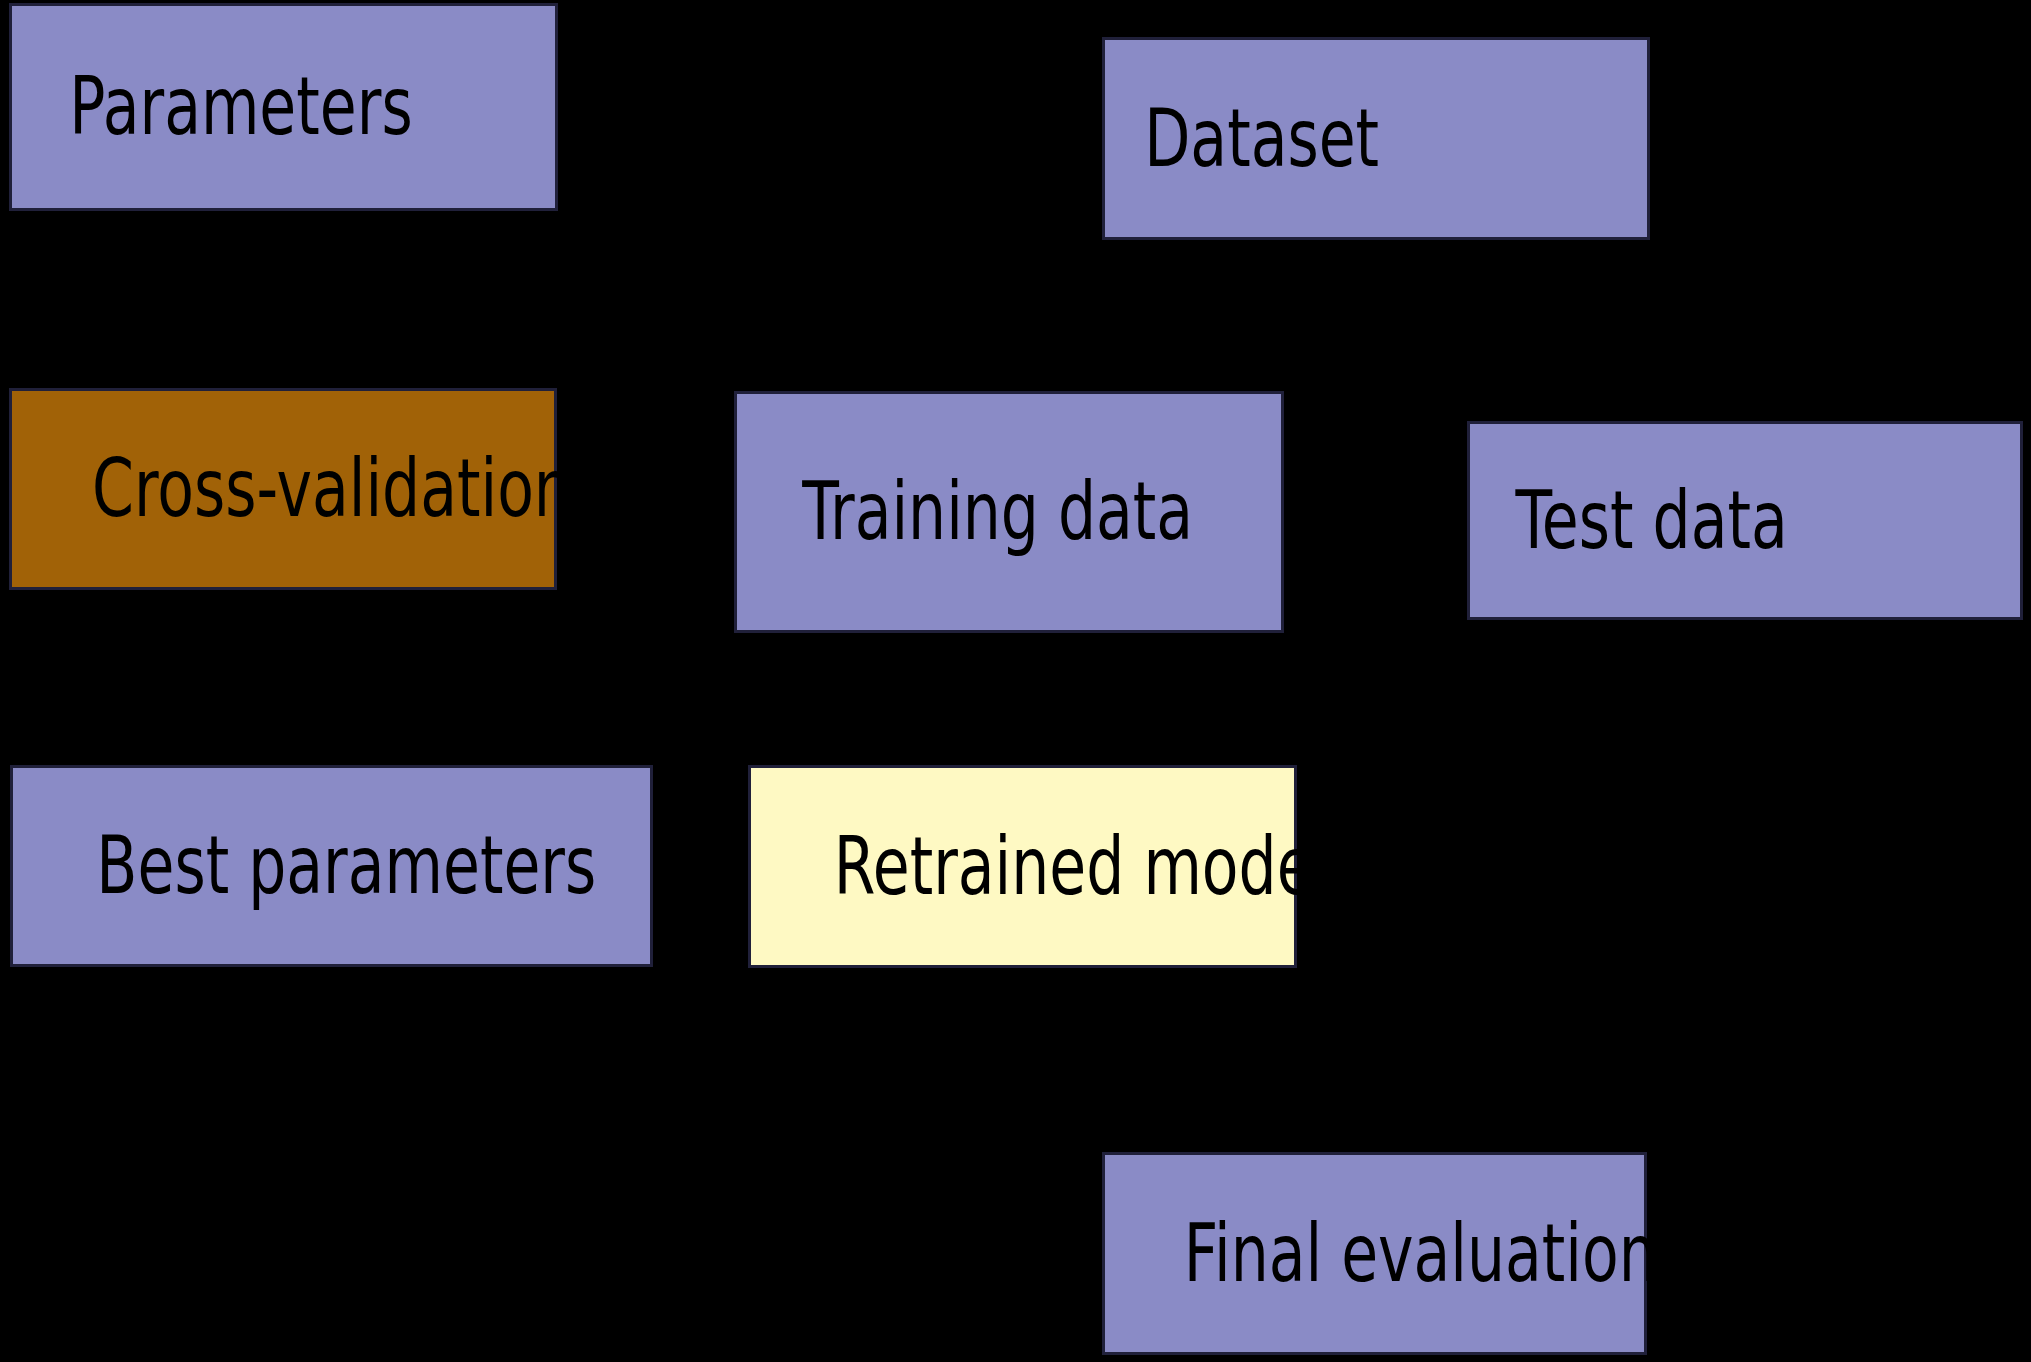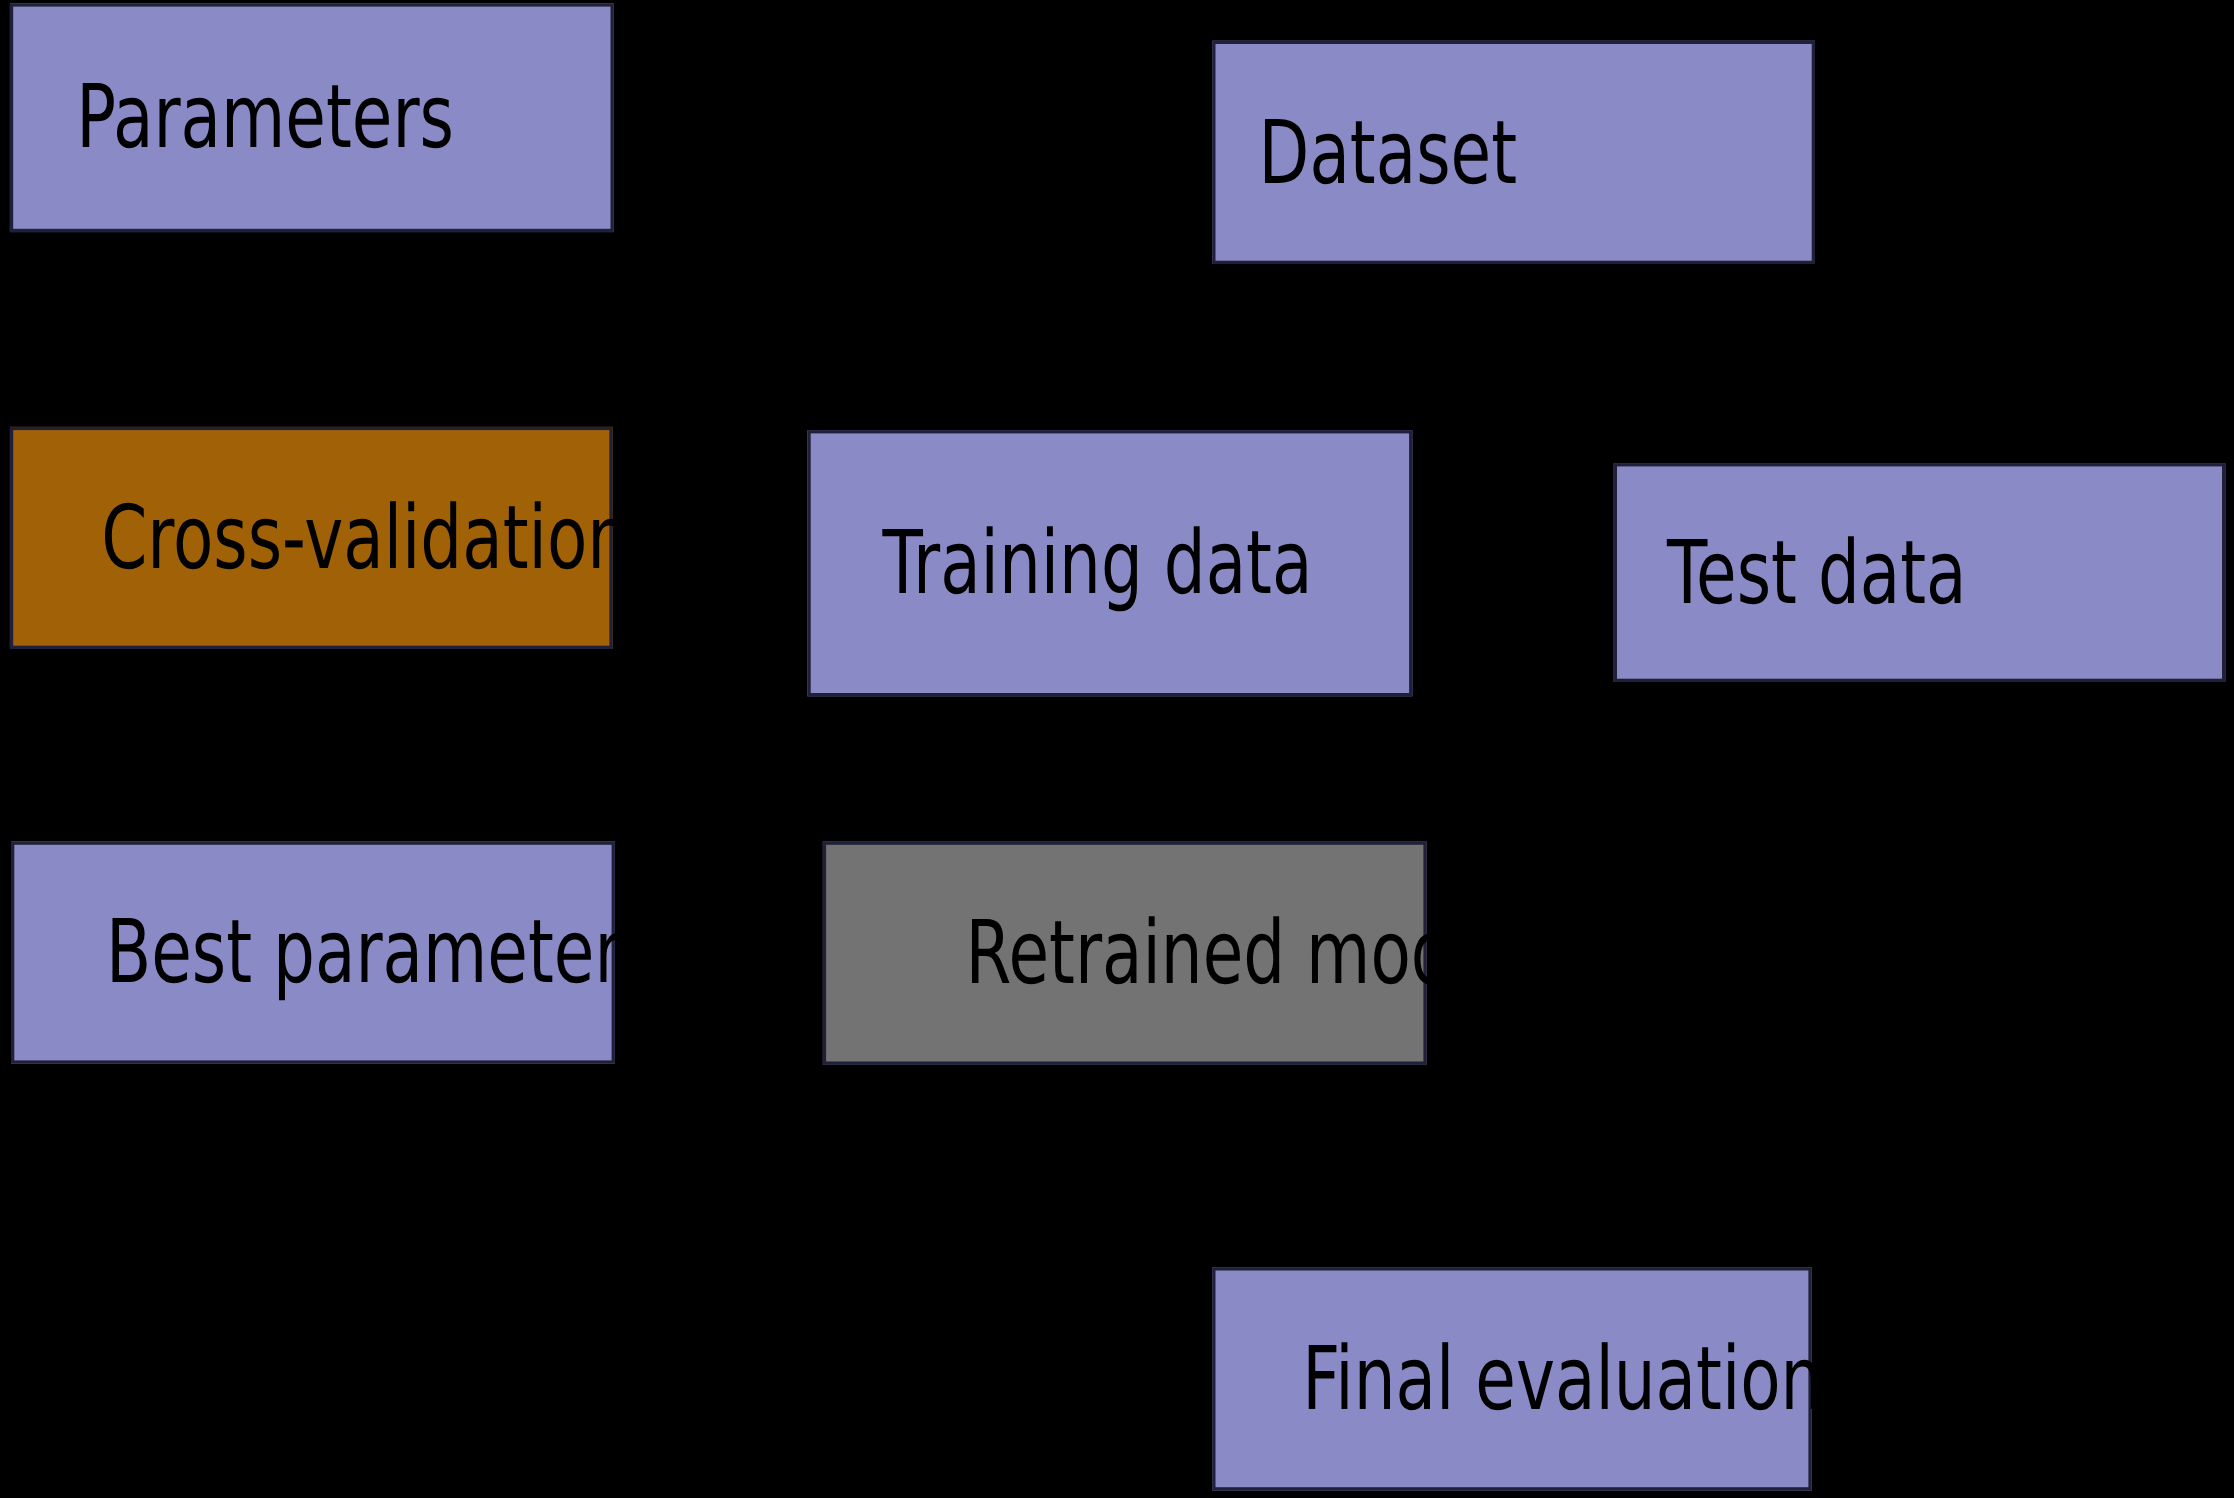--- a/index.html
+++ b/index.html
@@ -28,21 +28,21 @@
     white-space: nowrap;
     transform: scaleX(0.75); 
     transform-origin: center center;
   }
   
   .n-parameters  { left: 9px;    top: 3px;    width: 549px; height: 208px; }
   .n-dataset     { left: 1102px; top: 8px;    width: 548px; height: 203px; margin-top: 29px; }
   .n-crossval    { left: 9px;    top: 388px;  width: 548px; height: 202px; }
   .n-training    { left: 734px;  top: 391px;  width: 550px; height: 242px; }
   .n-test        { left: 1467px; top: 393px;  width: 556px; height: 199px; margin-top: 28px; }
-  .n-bestparams  { left: 10px;   top: 765px;  width: 549px; height: 202px; }
+  .n-bestparams  { left: 10px;   top: 765px;  width: 643px; height: 202px; }
   .n-retrained   { left: 748px;  top: 765px;  width: 549px; height: 203px; }
   .n-final       { left: 1102px; top: 1152px; width: 545px; height: 203px; }
 </style>
 </head>
 <body style="background: rgb(0, 0, 0);">
 
 <div class="canvas">
 
   <div class="node n-parameters" style="background: rgb(138, 139, 198); border-color: rgb(32, 32, 58); color: rgb(0, 0, 0);">
     <span class="label">Parameters</span>
@@ -61,21 +61,21 @@
   </div>
 
   <div class="node n-test" style="background: rgb(138, 139, 198); border-color: rgb(32, 32, 58); color: rgb(0, 0, 0);">
     <span class="label">Test data</span>
   </div>
 
   <div class="node n-bestparams" style="background: rgb(138, 139, 198); border-color: rgb(32, 32, 58); color: rgb(0, 0, 0);">
     <span class="label">Best parameters</span>
   </div>
 
-  <div class="node n-retrained" style="background: #737373; border-color: rgb(32, 32, 58); color: rgb(0, 0, 0); padding-left: 44px;">
+  <div class="node n-retrained" style="background: #fef9c3; border-color: rgb(32, 32, 58); color: rgb(0, 0, 0);">
     <span class="label">Retrained model</span>
   </div>
 
   <div class="node n-final" style="background: rgb(138, 139, 198); border-color: rgb(32, 32, 58); color: rgb(0, 0, 0);">
     <span class="label">Final evaluation</span>
   </div>
 
 </div>
 
 </body></html>

